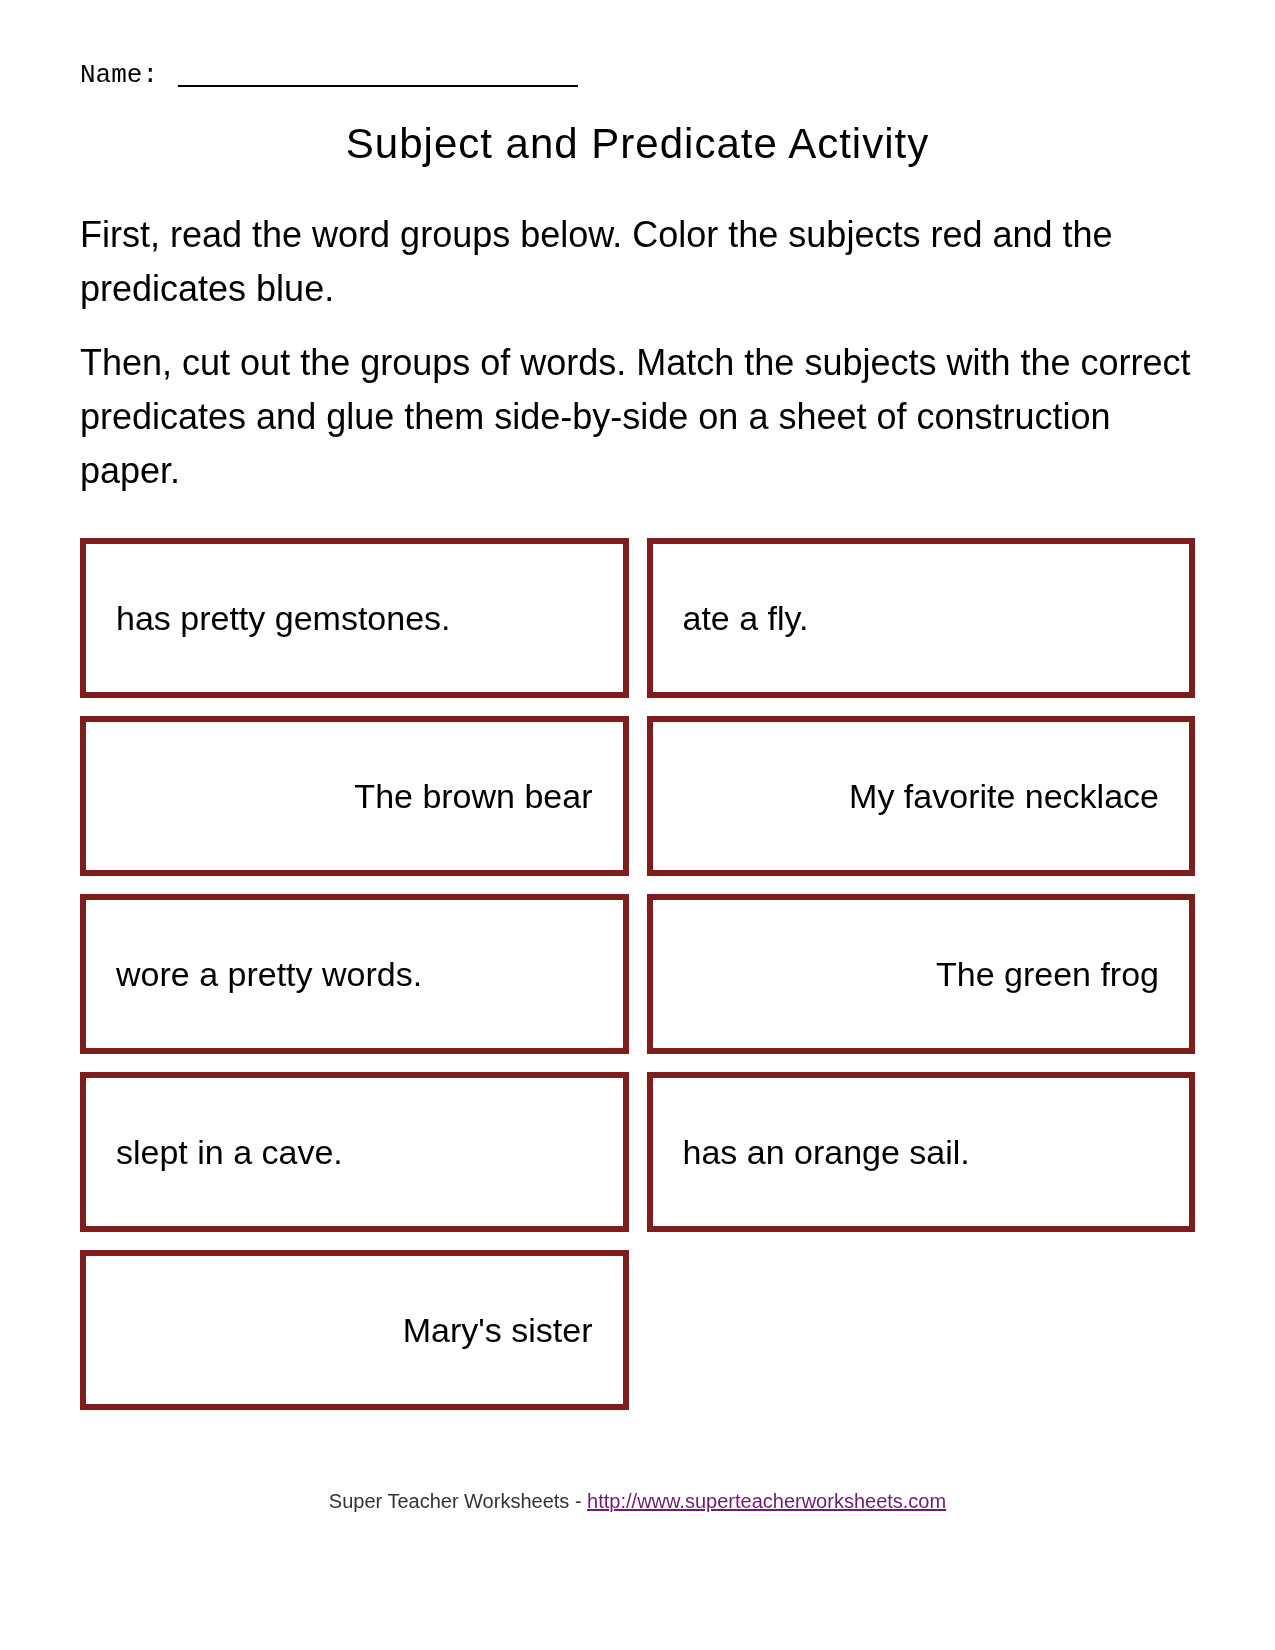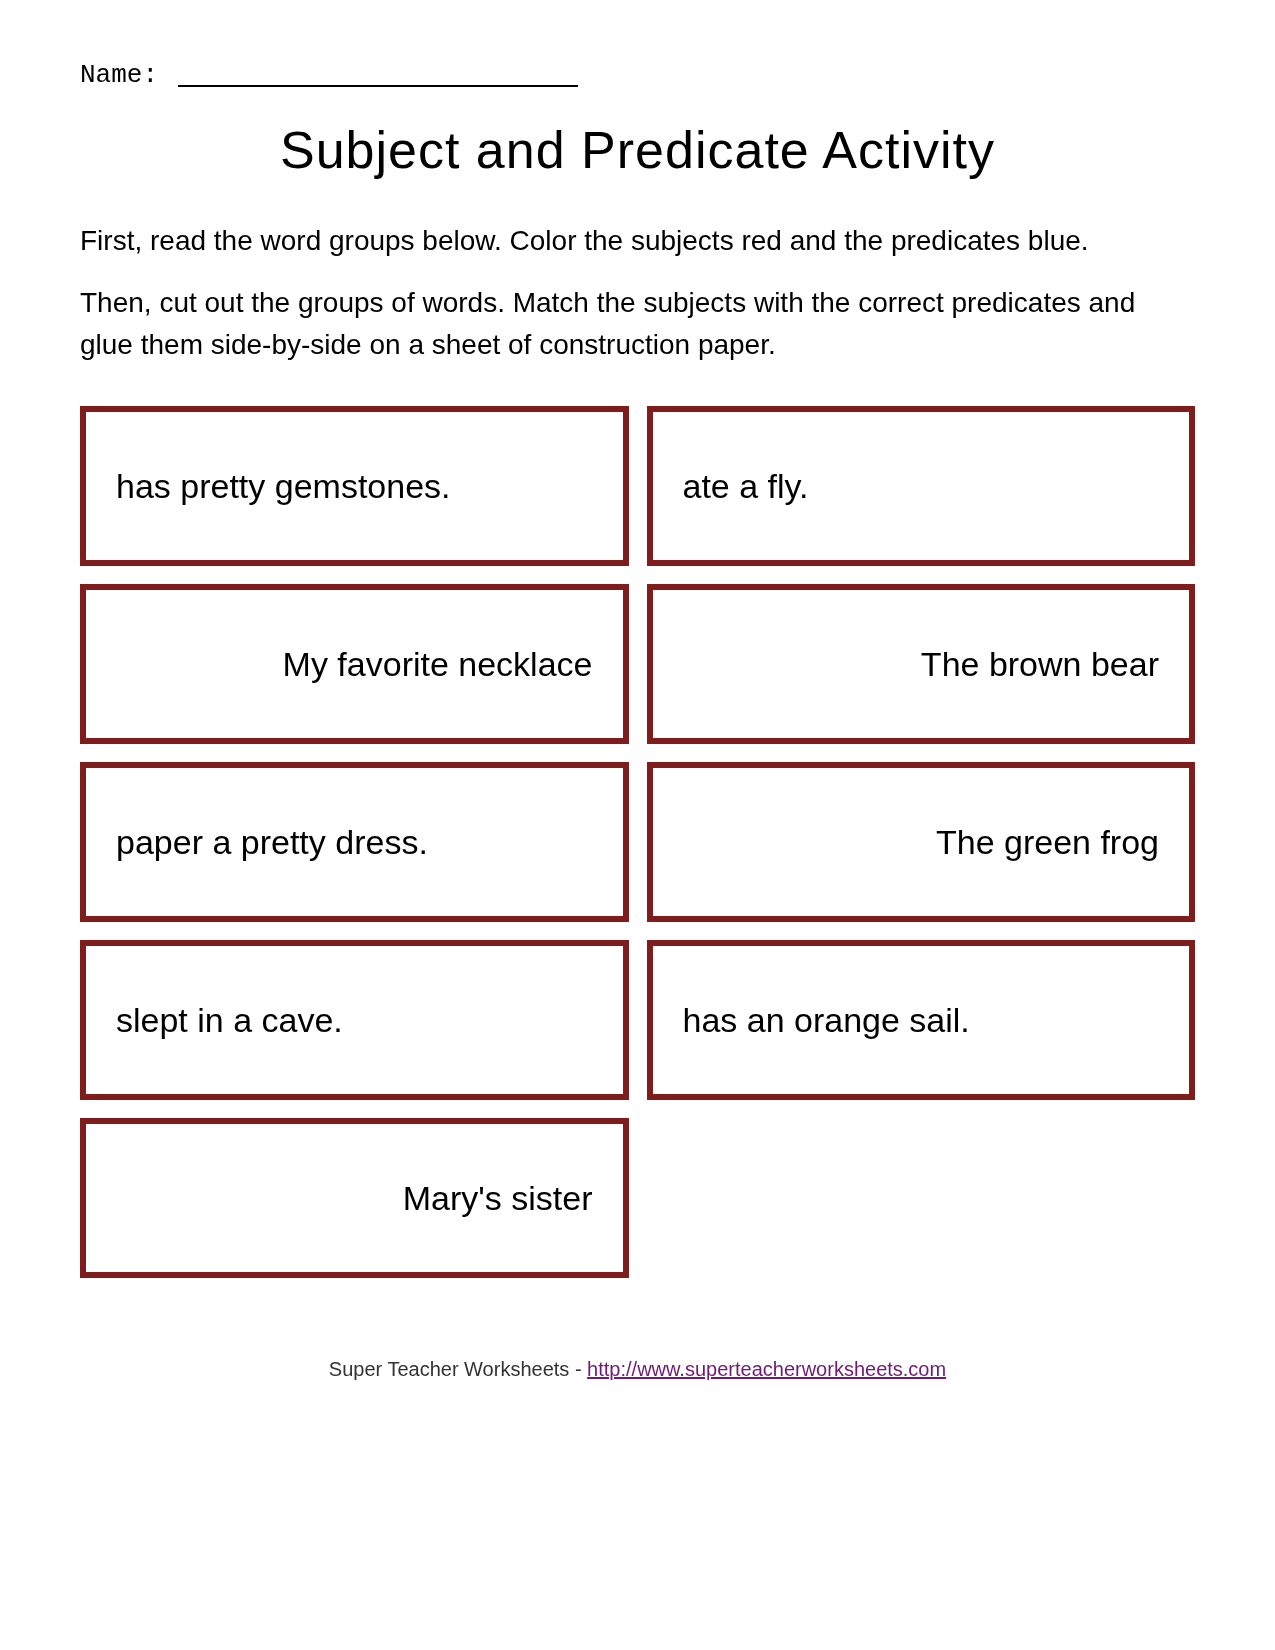--- a/index.html
+++ b/index.html
@@ -30,30 +30,30 @@
     }
 
     .name-underline {
       border-bottom: 2px solid #000;
       width: 400px;
       height: 24px;
     }
 
     .page-title {
       text-align: center;
-      font-size: 52px;
+      font-size: 42px;
       font-family: Arial, sans-serif;
       font-weight: normal;
       margin-bottom: 40px;
       letter-spacing: 1px;
     }
 
     .instructions {
       font-family: Arial, sans-serif;
-      font-size: 28px;
+      font-size: 36px;
       line-height: 1.5;
       margin-bottom: 20px;
     }
 
     .instructions p {
       margin-bottom: 20px;
     }
 
     .cards-container {
       display: grid;
@@ -107,23 +107,23 @@
 <h1 class="page-title">Subject and Predicate Activity</h1>
 
 <div class="instructions">
   <p>First, read the word groups below.  Color the subjects red and the predicates blue.</p>
   <p>Then, cut out the groups of words.  Match the subjects with the correct predicates and glue them side-by-side on a sheet of construction paper.</p>
 </div>
 
 <div class="cards-container" id="cards-grid">
 <div class="card left-align">has pretty gemstones.</div>
     <div class="card left-align">ate a fly.</div>
+    <div class="card right-align">The brown bear</div>
     <div class="card right-align">My favorite necklace</div>
-    <div class="card right-align">The brown bear</div>
-    <div class="card left-align">paper a pretty dress.</div>
+    <div class="card left-align">wore a pretty words.</div>
     <div class="card right-align">The green frog</div>
     <div class="card left-align">slept in a cave.</div>
     <div class="card left-align">has an orange sail.</div>
     <div class="card right-align">Mary's sister</div>
   </div>
 
 <div class="footer">
   <span>Super Teacher Worksheets  -  </span><a>http://www.superteacherworksheets.com</a>
 </div>
 

